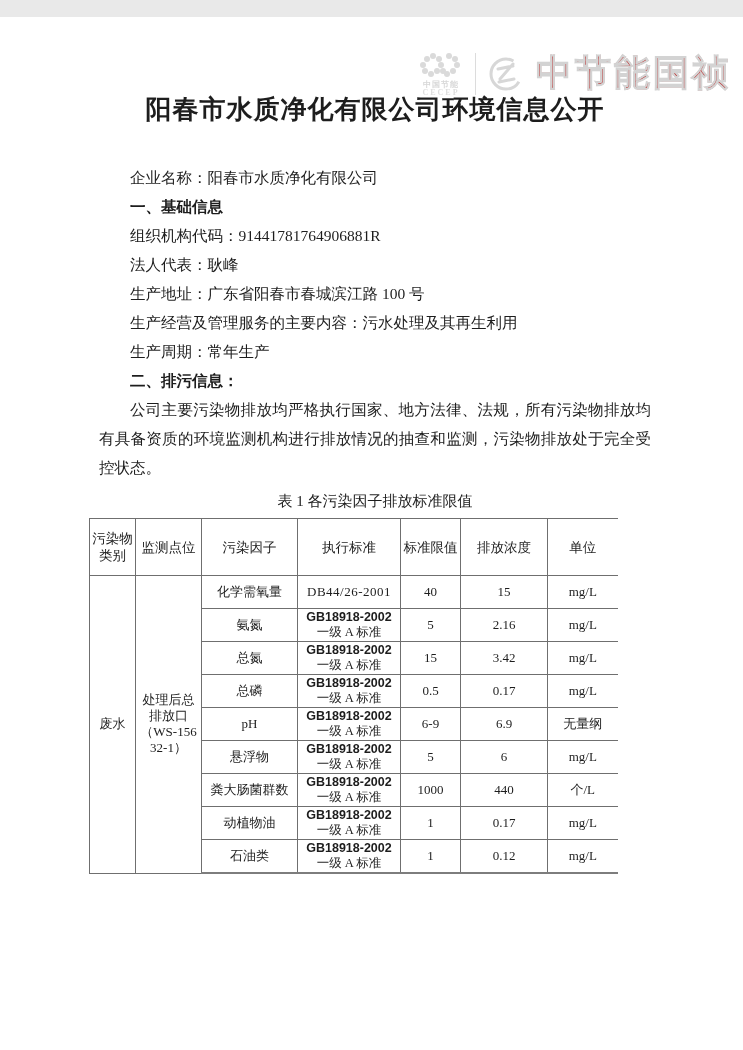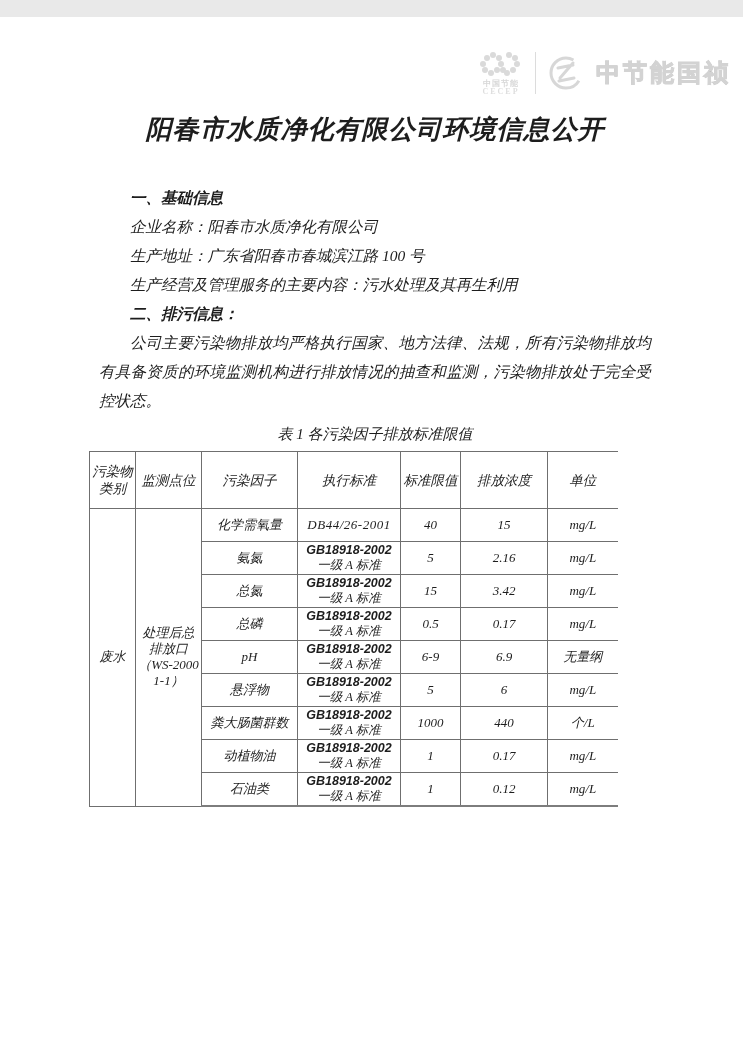--- a/index.html
+++ b/index.html
@@ -17,27 +17,27 @@
     position:absolute;top:32px;right:12px;
     display:flex;align-items:center;gap:9px;
     color:#d9d9d9;
   }
   .emblem{display:flex;flex-direction:column;align-items:center;line-height:1;}
   .emblem-text1{font-size:8px;color:#d7d7d7;margin-top:1px;letter-spacing:1px;font-family:"Liberation Sans",sans-serif;font-weight:bold;}
   .emblem-text2{font-size:8px;color:#dedede;letter-spacing:2px;font-family:Liberation Serif, serif;font-weight:bold;}
   .vdivider{width:1px;height:42px;background:#dcdcdc;}
   .zmark{flex:0 0 auto;}
   .brand-name{
-    font-size:24px;font-weight:bold;letter-spacing:3px;
+    font-size:36px;font-weight:bold;letter-spacing:3px;
     font-family:"Liberation Sans",sans-serif;
-    color:#737373;
+    color:#b91c1c;
     -webkit-text-stroke:1px #d3d3d3;
   }
   
-  .content{padding:96px 92px 0 99px;font-style:italic;}
+  .content{padding:76px 92px 0 99px;}
   .doc-title{
     margin:0 0 36px 0;
     font-size:26px;font-weight:bold;
     text-align:center;letter-spacing:1px;
     line-height:34px;
   }
   .para{margin:0;font-size:15.5px;line-height:29px;text-indent:2em;text-align:justify;}
   .para.bold{font-weight:bold;}
   .caption{margin:8px 0 6px 0;font-size:15px;line-height:22px;text-align:center;text-indent:0;}
   
@@ -95,24 +95,27 @@
     <svg class="zmark" width="42" height="42" viewBox="0 0 42 42">
       <circle cx="21" cy="21" r="15" fill="none" stroke="#d7d7d7" stroke-width="3" stroke-dasharray="70 25" stroke-dashoffset="-8"></circle>
       <path d="M28 11 L15 26 M13 16 L28 13 M14 29 L29 26" fill="none" stroke="#d7d7d7" stroke-width="3" stroke-linecap="round"></path>
     </svg>
     <span class="brand-name">中节能国祯</span>
   </div>
 
   <div class="content">
     <h1 class="doc-title">阳春市水质净化有限公司环境信息公开</h1>
 
+    <p class="para">企业名称：阳春市水质净化有限公司</p>
     <p class="para bold">一、基础信息</p>
-    <p class="para">企业名称：阳春市水质净化有限公司</p>
+    <p class="para">组织机构代码：91441781764906881R</p>
+    <p class="para">法人代表：耿峰</p>
     <p class="para">生产地址：广东省阳春市春城滨江路 100 号</p>
     <p class="para">生产经营及管理服务的主要内容：污水处理及其再生利用</p>
+    <p class="para">生产周期：常年生产</p>
 
     <p class="para bold">二、排污信息：</p>
     <p class="para">公司主要污染物排放均严格执行国家、地方法律、法规，所有污染物排放均有具备资质的环境监测机构进行排放情况的抽查和监测，污染物排放处于完全受控状态。</p>
 
     <p class="caption">表 1 各污染因子排放标准限值</p>
 
     <table class="limits">
       <colgroup>
         <col style="width:46px">
           <col style="width:66px">
@@ -129,21 +132,21 @@
           <th>污染因子</th>
           <th>执行标准</th>
           <th>标准限值</th>
           <th>排放浓度</th>
           <th class="col-last">单位</th>
         </tr>
       </thead>
       <tbody>
         <tr>
           <td class="cat-cell" rowspan="9">废水</td>
-          <td class="point-cell" rowspan="9">处理后总排放口（WS-20001-1）</td>
+          <td class="point-cell" rowspan="9">处理后总排放口（WS-15632-1）</td>
           <td class="factor-cell">化学需氧量</td>
           <td><span class="std-plain">DB44/26-2001</span></td>
           <td>40</td>
           <td>15</td>
           <td class="col-last">mg/L</td>
         </tr>
         <tr>
           <td class="factor-cell">氨氮</td>
           <td>
               <span class="std1-bold">GB18918-2002</span>

